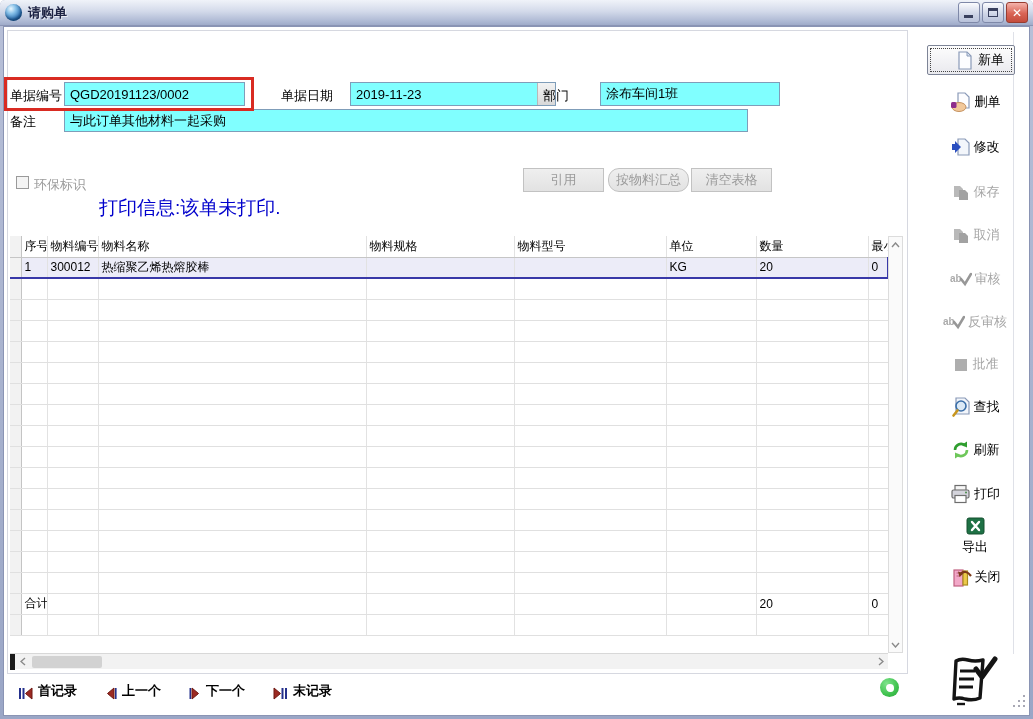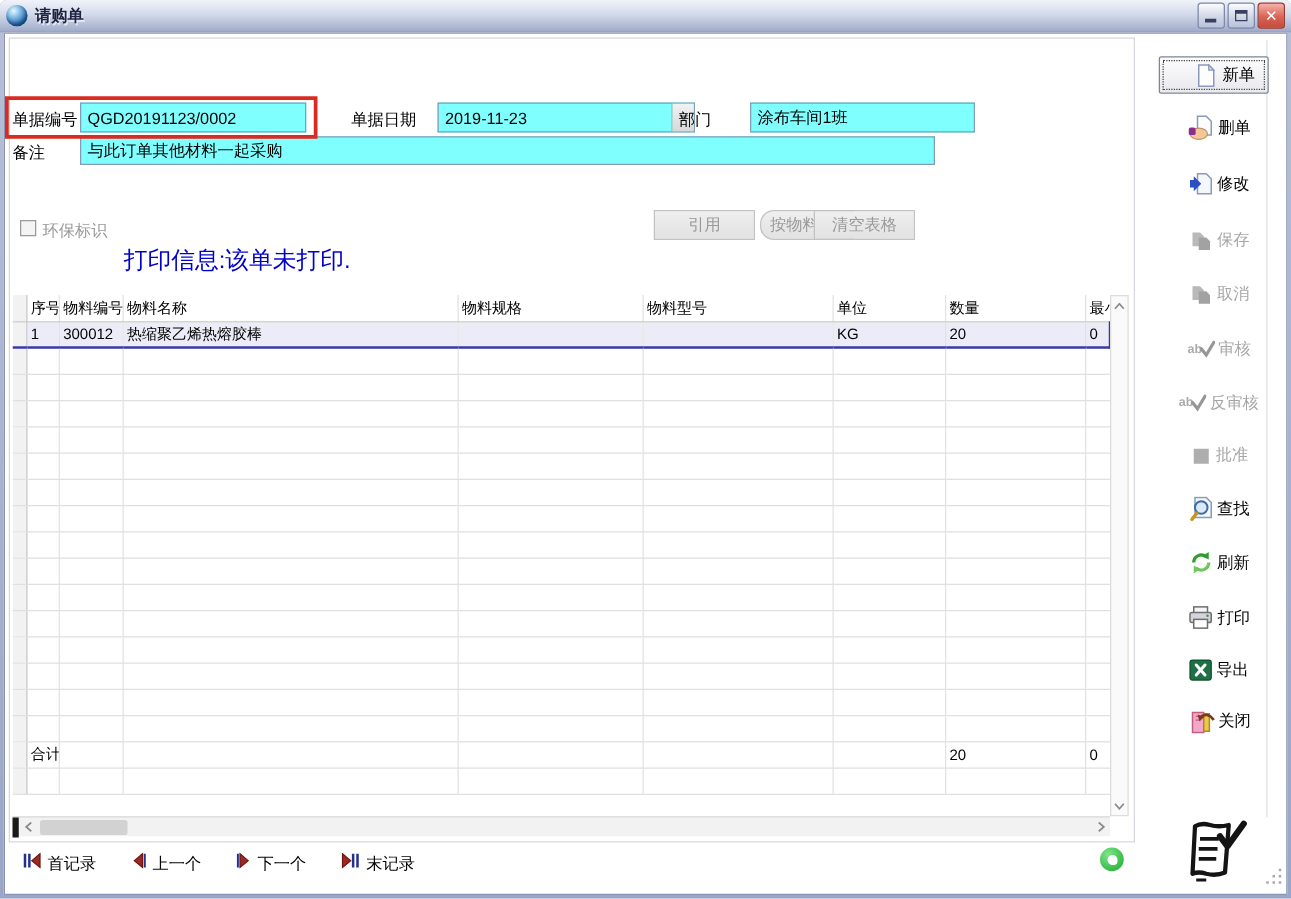--- a/index.html
+++ b/index.html
@@ -70,21 +70,21 @@
   .vscroll{position:absolute;left:888px;top:236px;width:15px;height:417px;background:#fafafa;
     border:1px solid #dcdcdc;display:flex;flex-direction:column;justify-content:space-between;align-items:center;}
   .hscroll{position:absolute;left:10px;top:653px;width:878px;height:16px;background:#f2f2f2;
     border-top:1px solid #d8d8d8;display:flex;align-items:center;}
   .sbtn{width:15px;height:15px;display:flex;align-items:center;justify-content:center;color:#8a8a8a;
     font-size:10px;flex:none;background:transparent;}
   .splitter{width:5px;height:16px;background:#1a1a1a;flex:none;}
   .hthumb{width:70px;height:12px;background:#d2d2d2;border-radius:2px;margin-left:2px;flex:none;}
   
   .recnav{position:absolute;left:18px;top:682px;display:flex;gap:28px;align-items:center;}
-  .navitem{display:flex;gap:5px;align-items:flex-start;font-size:13px;color:#000;cursor:default;}
+  .navitem{display:flex;gap:5px;align-items:flex-end;font-size:13px;color:#000;cursor:default;font-weight:bold;}
   .sync-icon{position:absolute;left:880px;top:678px;width:19px;height:19px;border-radius:50%;
     background:radial-gradient(circle at 35% 30%,#7fe48c,#3fc24e 60%,#2ba13a);display:flex;align-items:center;justify-content:center;}
   .sync-icon span{width:8px;height:8px;background:#fff;border-radius:55% 55% 45% 60%;}
   .notepad{position:absolute;left:943px;top:653px;}
   .resize-grip{position:absolute;left:1011px;top:695px;width:16px;height:14px;}
   .resize-grip i{position:absolute;width:2px;height:2px;background:#a8a8b4;}
   
   .side-item{position:absolute;left:925px;width:100px;height:26px;display:flex;align-items:center;
     justify-content:center;gap:3px;font-size:13px;color:#000;cursor:default;}
   .side-item.disabled{color:#a6a6a6;}
@@ -134,21 +134,21 @@
 
   <div class="lbl" style="left:10px;top:113px;">备注</div>
   <div class="field" style="left:64px;top:109px;width:684px;height:23px;">与此订单其他材料一起采购</div>
 
   <div class="chk"></div>
   <div class="lbl chk-lbl" style="left:34px;top:176px;">环保标识</div>
   <div class="info-text">打印信息:该单未打印.</div>
 
   <div class="gbtn" style="left:523px;">引用</div>
   <div class="gbtn" style="left:608px;border-radius:11px;">按物料汇总</div>
-  <div class="gbtn" style="left:651px;">清空表格</div>
+  <div class="gbtn" style="left:691px;">清空表格</div>
 
 
   <div class="grid-wrap">
     <table class="grid">
         <colgroup>
           <col style="width: 11px;">
           <col style="width: 26px;">
           <col style="width: 51px;">
           <col style="width: 268px;">
           <col style="width: 148px;">
@@ -543,21 +543,21 @@
   <div class="side-item" style="top:481px;">
     <svg class="icon" width="21" height="20" viewBox="0 0 21 20">
       <rect x="5" y="1.5" width="11" height="5" fill="#f6f6f6" stroke="#6e6e6e" stroke-width="1.2"></rect>
       <rect x="2" y="6" width="17" height="8" rx="1.5" fill="#d4d4dc" stroke="#6e6e6e" stroke-width="1.2"></rect>
       <rect x="5" y="11.5" width="11" height="7" fill="#ffffff" stroke="#6e6e6e" stroke-width="1.2"></rect>
       <circle cx="16" cy="8.5" r="1" fill="#4a8a4a"></circle>
     </svg>
     <span>打印</span>
   </div>
 
-  <div class="side-item" style="top:523px;">
+  <div class="side-item" style="top:523px;flex-direction:column;">
     <svg class="icon" width="19" height="18" viewBox="0 0 19 18">
       <rect x="1" y="1" width="17" height="16" rx="2" fill="#1e7145" stroke="#14502f" stroke-width="1"></rect>
       <path d="M6 5 L13 13 M13 5 L6 13" stroke="#fff" stroke-width="2.4" stroke-linecap="round"></path>
     </svg>
     <span>导出</span>
   </div>
 
   <div class="side-item" style="top:564px;">
     <svg class="icon" width="22" height="21" viewBox="0 0 22 21">
       <rect x="4" y="3" width="9" height="16" fill="#f2a8c8" stroke="#c06080" stroke-width="1.2"></rect>

